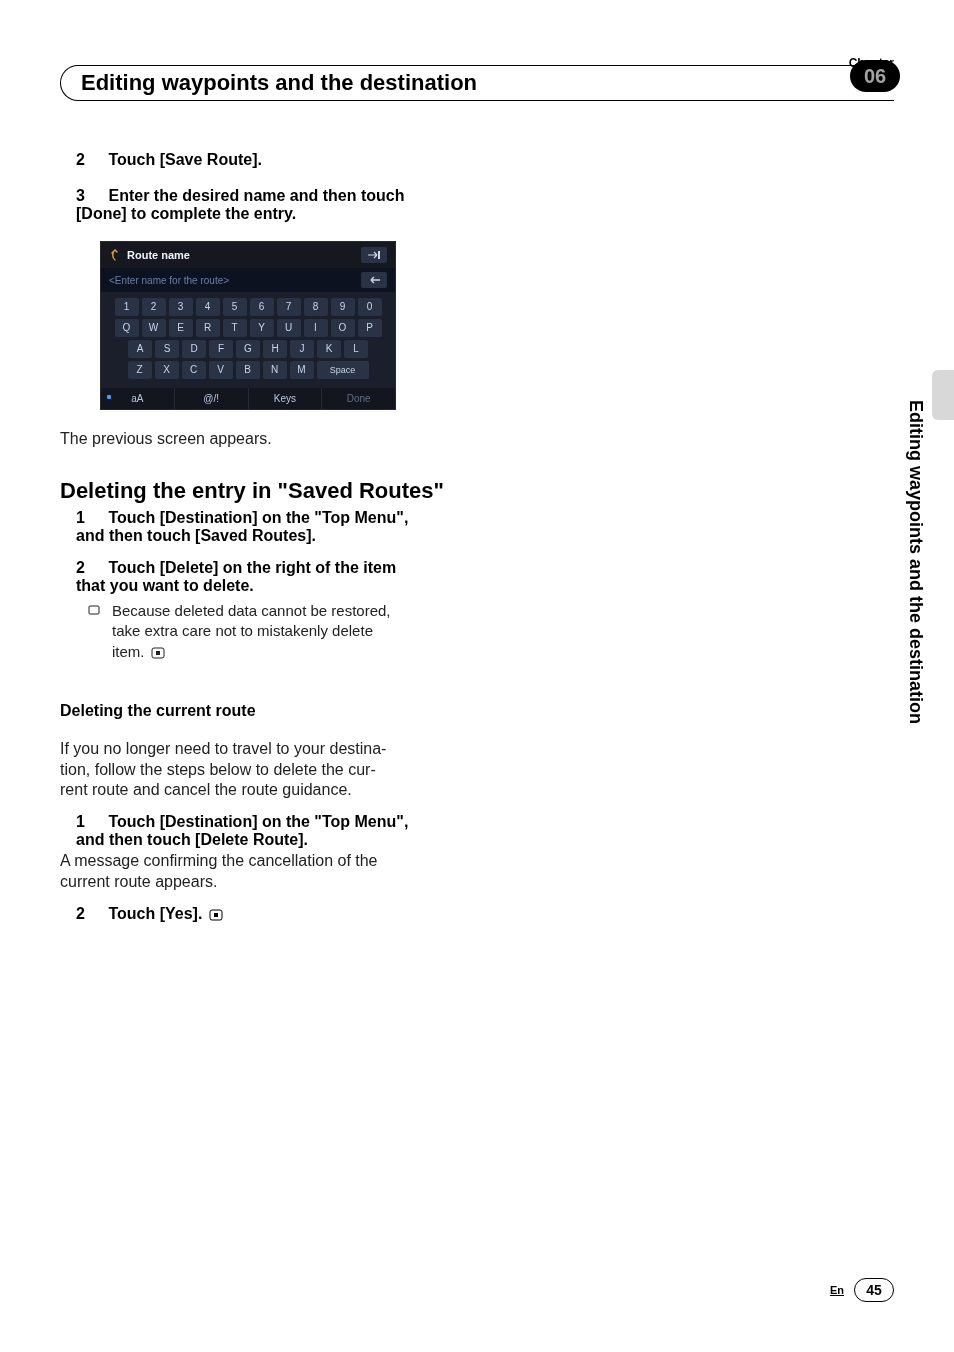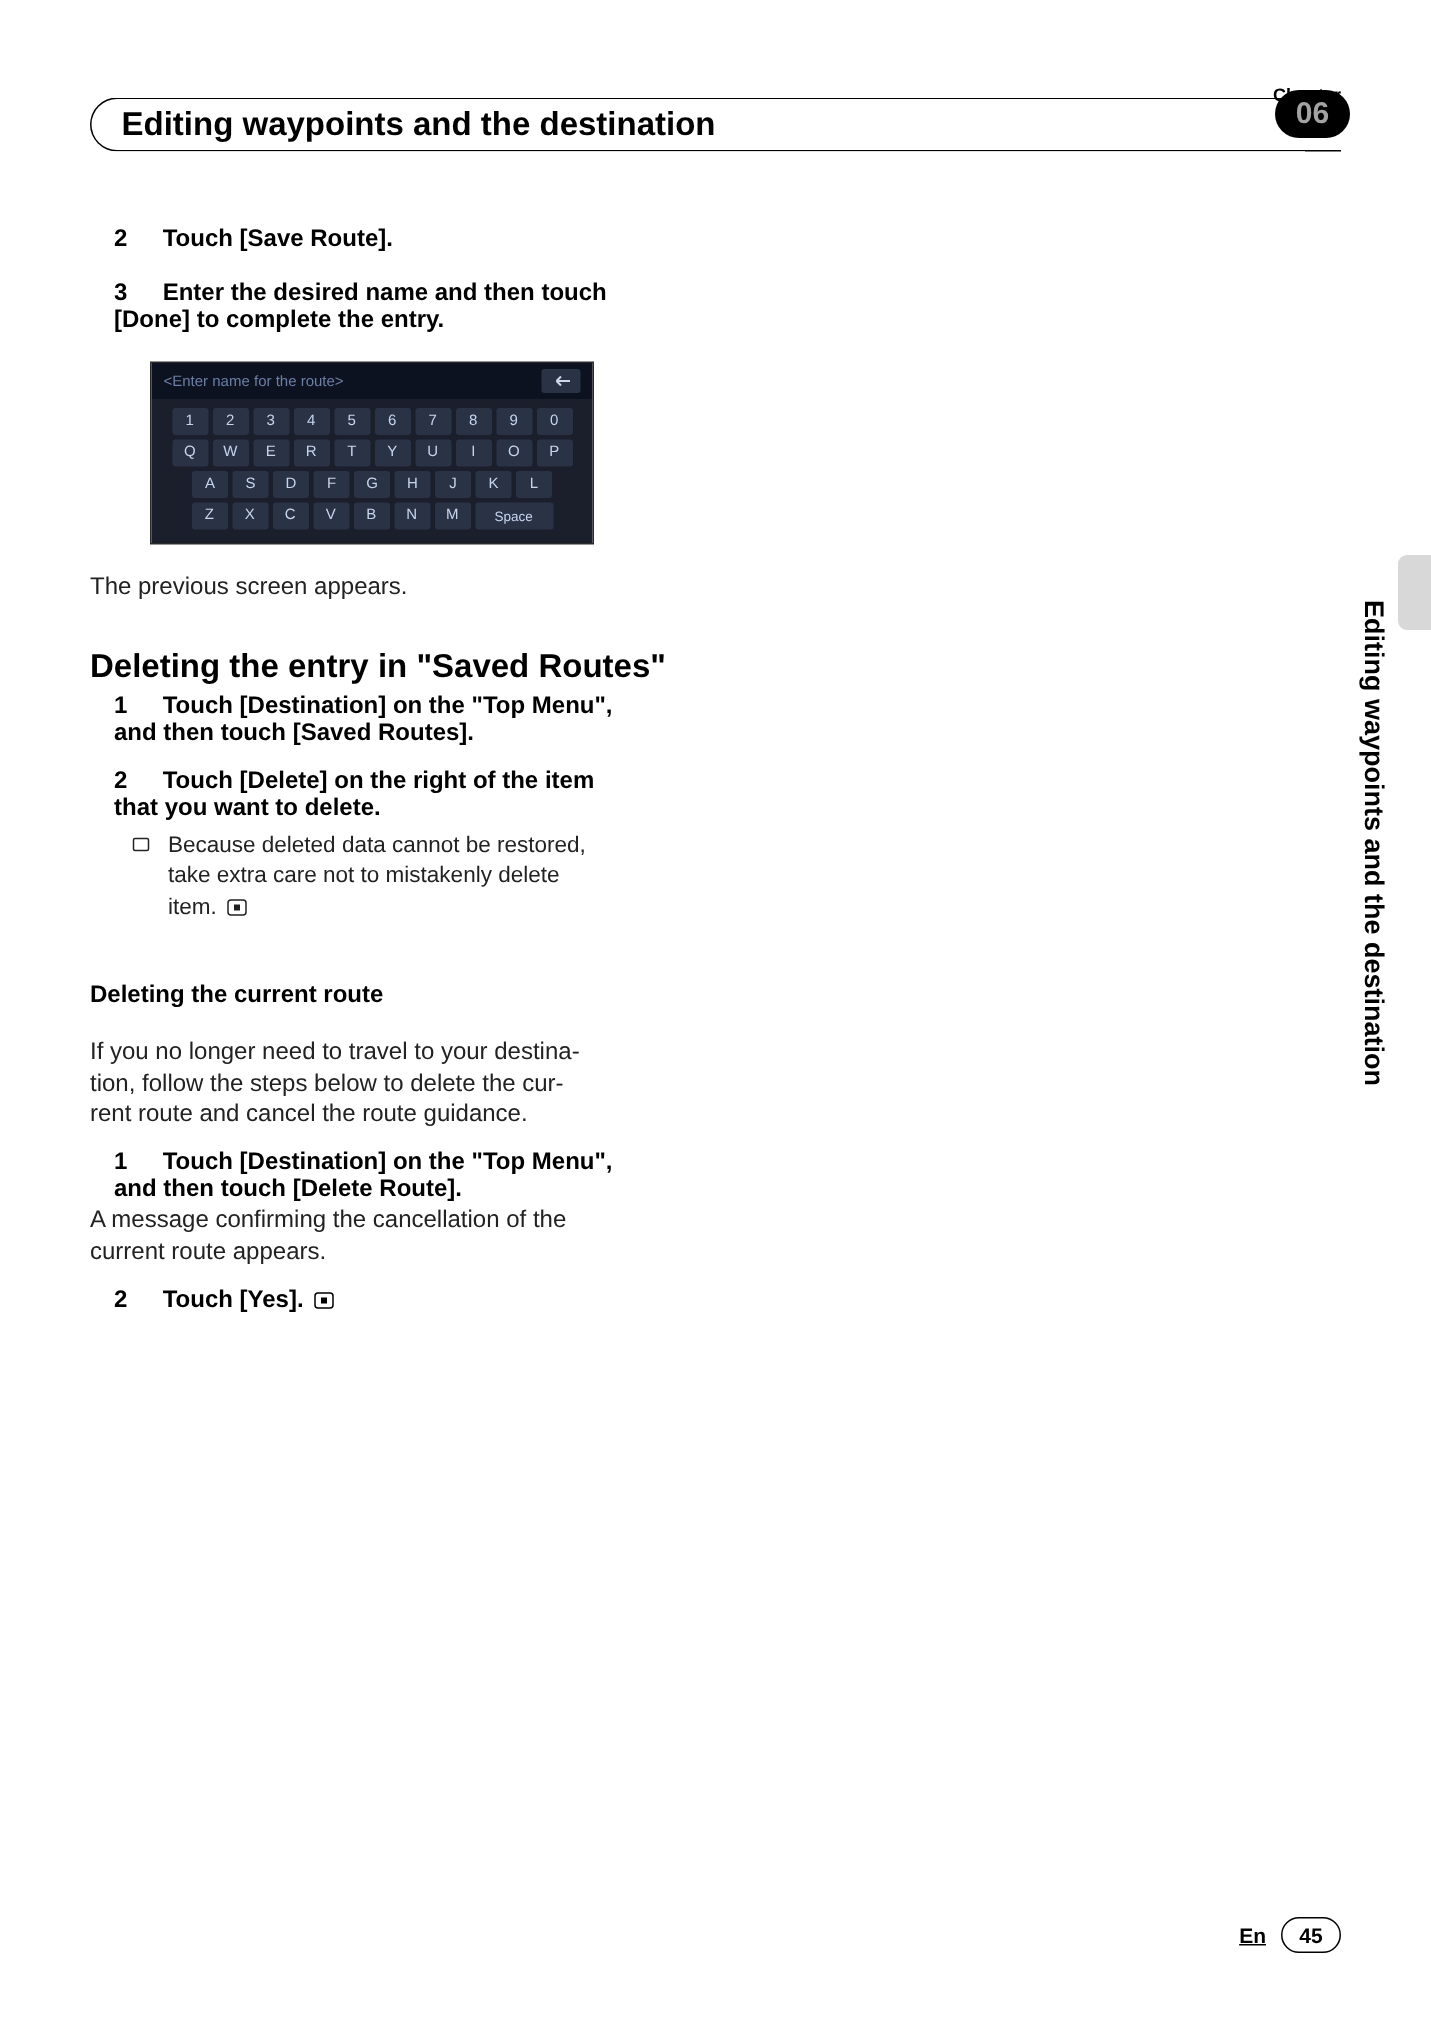--- a/index.html
+++ b/index.html
@@ -77,21 +77,21 @@
   .side-label {
     position: absolute; top: 400px; right: 28px;
     writing-mode: vertical-rl; text-orientation: mixed;
     font-weight: 800; font-size: 18px;
     font-family: "Arial Black", Arial, sans-serif;
   }
   .footer {
     position: absolute; bottom: 50px; right: 60px;
     display: flex; align-items: center; gap: 10px;
   }
-  .footer .en { font-size: 14px; font-weight: 700; text-decoration: underline; }
+  .footer .en { font-size: 11px; font-weight: 700; text-decoration: underline; }
   .footer .pg {
     border: 1.5px solid #000; border-radius: 14px; width: 40px; height: 24px;
     display:flex; align-items:center; justify-content:center; font-weight: 700; font-size: 14px;
   }
 </style>
 </head>
 <body>
 
 <div class="page">
 
@@ -113,20 +113,34 @@
       <b>Touch [Save Route].</b>
     </p>
 
     <p class="step">
       <span class="num">3</span>
       <b>Enter the desired name and then touch</b><br>
       <b>[Done] to complete the entry.</b>
     </p>
 
     <div class="kbd">
+      <div class="kbd-title">
+        <span class="back">
+          <svg width="12" height="12" viewBox="0 0 12 12">
+              <path d="M6 1 C3 3 3 9 6 11 M6 1 L3 4 M6 1 L8 3" stroke="#f0a030" stroke-width="1.4" fill="none" stroke-linecap="round"></path>
+            </svg>
+        </span>
+        <span class="t">Route name</span>
+        <span class="right-arrow">
+          <svg width="14" height="10" viewBox="0 0 14 10">
+              <path d="M1 5 H10 M10 5 L7 2 M10 5 L7 8" stroke="#cfd8e8" stroke-width="1.2" fill="none"></path>
+              <rect x="11" y="1" width="2" height="8" fill="#cfd8e8"></rect>
+            </svg>
+        </span>
+      </div>
       <div class="kbd-input">
         <span>&lt;Enter name for the route&gt;</span>
         <span class="bk">
           <svg width="14" height="10" viewBox="0 0 14 10">
               <path d="M13 5 H4 M4 5 L7 2 M4 5 L7 8" stroke="#cfd8e8" stroke-width="1.4" fill="none"></path>
             </svg>
         </span>
       </div>
       <div class="kbd-rows">
         <div class="kr" id="kr1">
@@ -167,20 +181,26 @@
         <div class="kr" id="kr4">
             <div class="key">Z</div>
             <div class="key">X</div>
             <div class="key">C</div>
             <div class="key">V</div>
             <div class="key">B</div>
             <div class="key">N</div>
             <div class="key">M</div>
             <div class="key space">Space</div>
           </div>
+      </div>
+      <div class="kbd-bottom">
+        <div class="kb-bot"><span class="kb-dot"></span><span>aA</span></div>
+        <div class="kb-bot">@/!</div>
+        <div class="kb-bot">Keys</div>
+        <div class="kb-bot">Done</div>
       </div>
     </div>
 
     <p class="body-text">The previous screen appears.</p>
 
     <h3 class="sub-heading">
       <span>Deleting the entry in </span><span class="q">"Saved Routes"</span>
     </h3>
 
     <p class="step" style="margin-bottom:14px">

